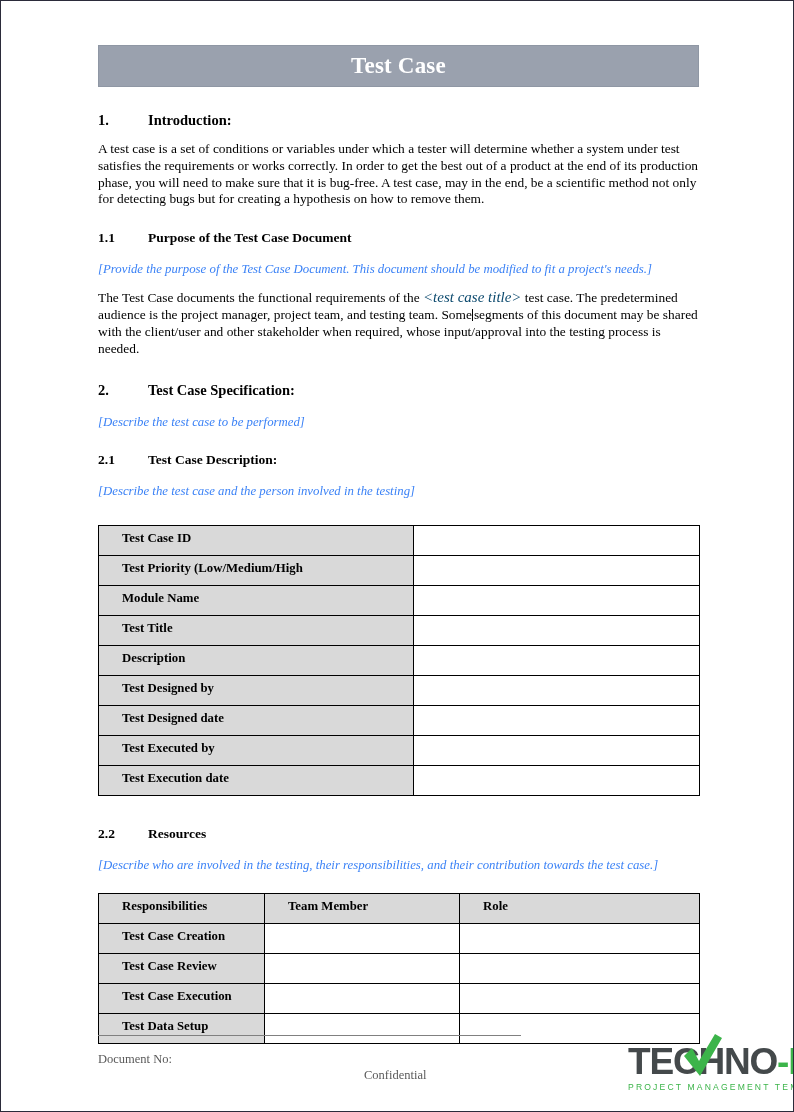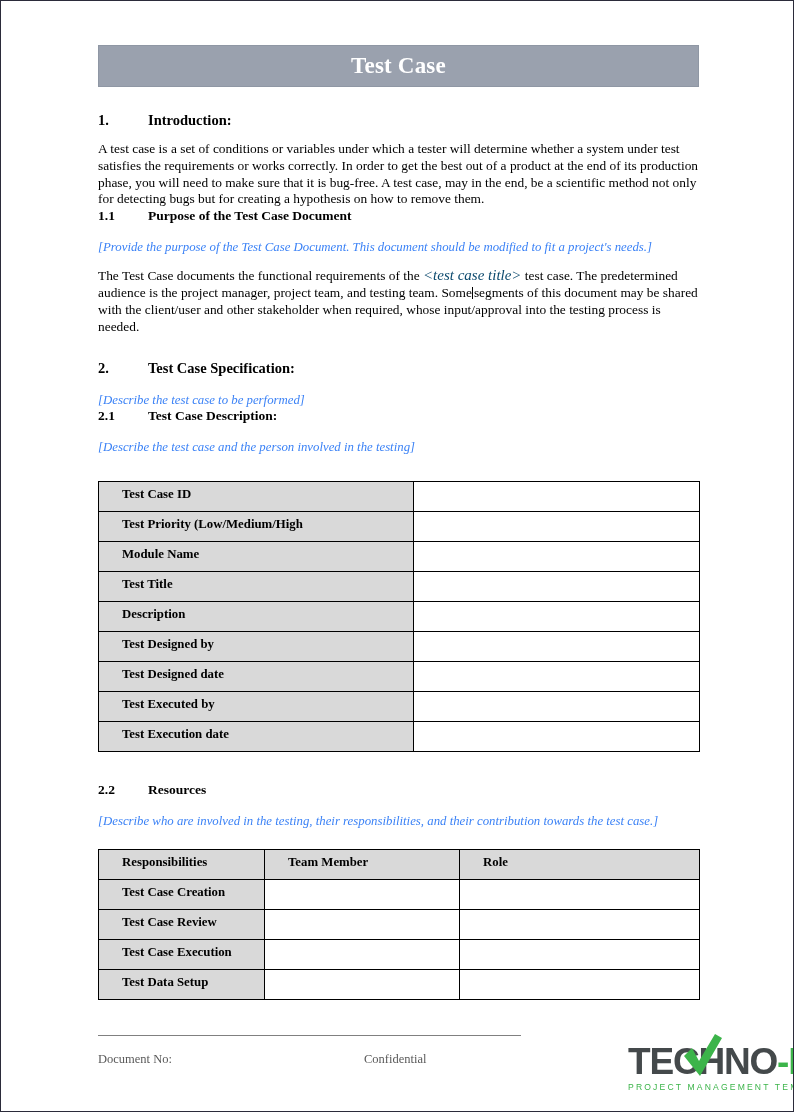--- a/index.html
+++ b/index.html
@@ -51,20 +51,21 @@
     font-size: 14.5px;
     margin-top: 25px;
     margin-bottom: 0;
     display: flex;
   }
   .h1 .num { width: 50px; flex: 0 0 50px; }
 
   .h2 {
     font-weight: bold;
     font-size: 13.5px;
+    margin-top: 22px;
     margin-bottom: 0;
     display: flex;
   }
   .h2 .num { width: 50px; flex: 0 0 50px; }
 
   
   .para {
     font-size: 13.4px;
     line-height: 16.8px;
     text-align: left;
@@ -136,21 +137,21 @@
   .footer-rows {
     position: relative;
     margin-top: 16px;
     font-size: 12.5px;
     color: #595959;
     line-height: 15.5px;
   }
   .footer-conf {
     position: absolute;
     left: 266px;
-    top: 0;
+    top: 16px;
     color: #595959;
     font-size: 12.5px;
   }
 
   
   .logo {
     position: absolute;
     left: 530px;
     top: 8px;
     width: 170px;

